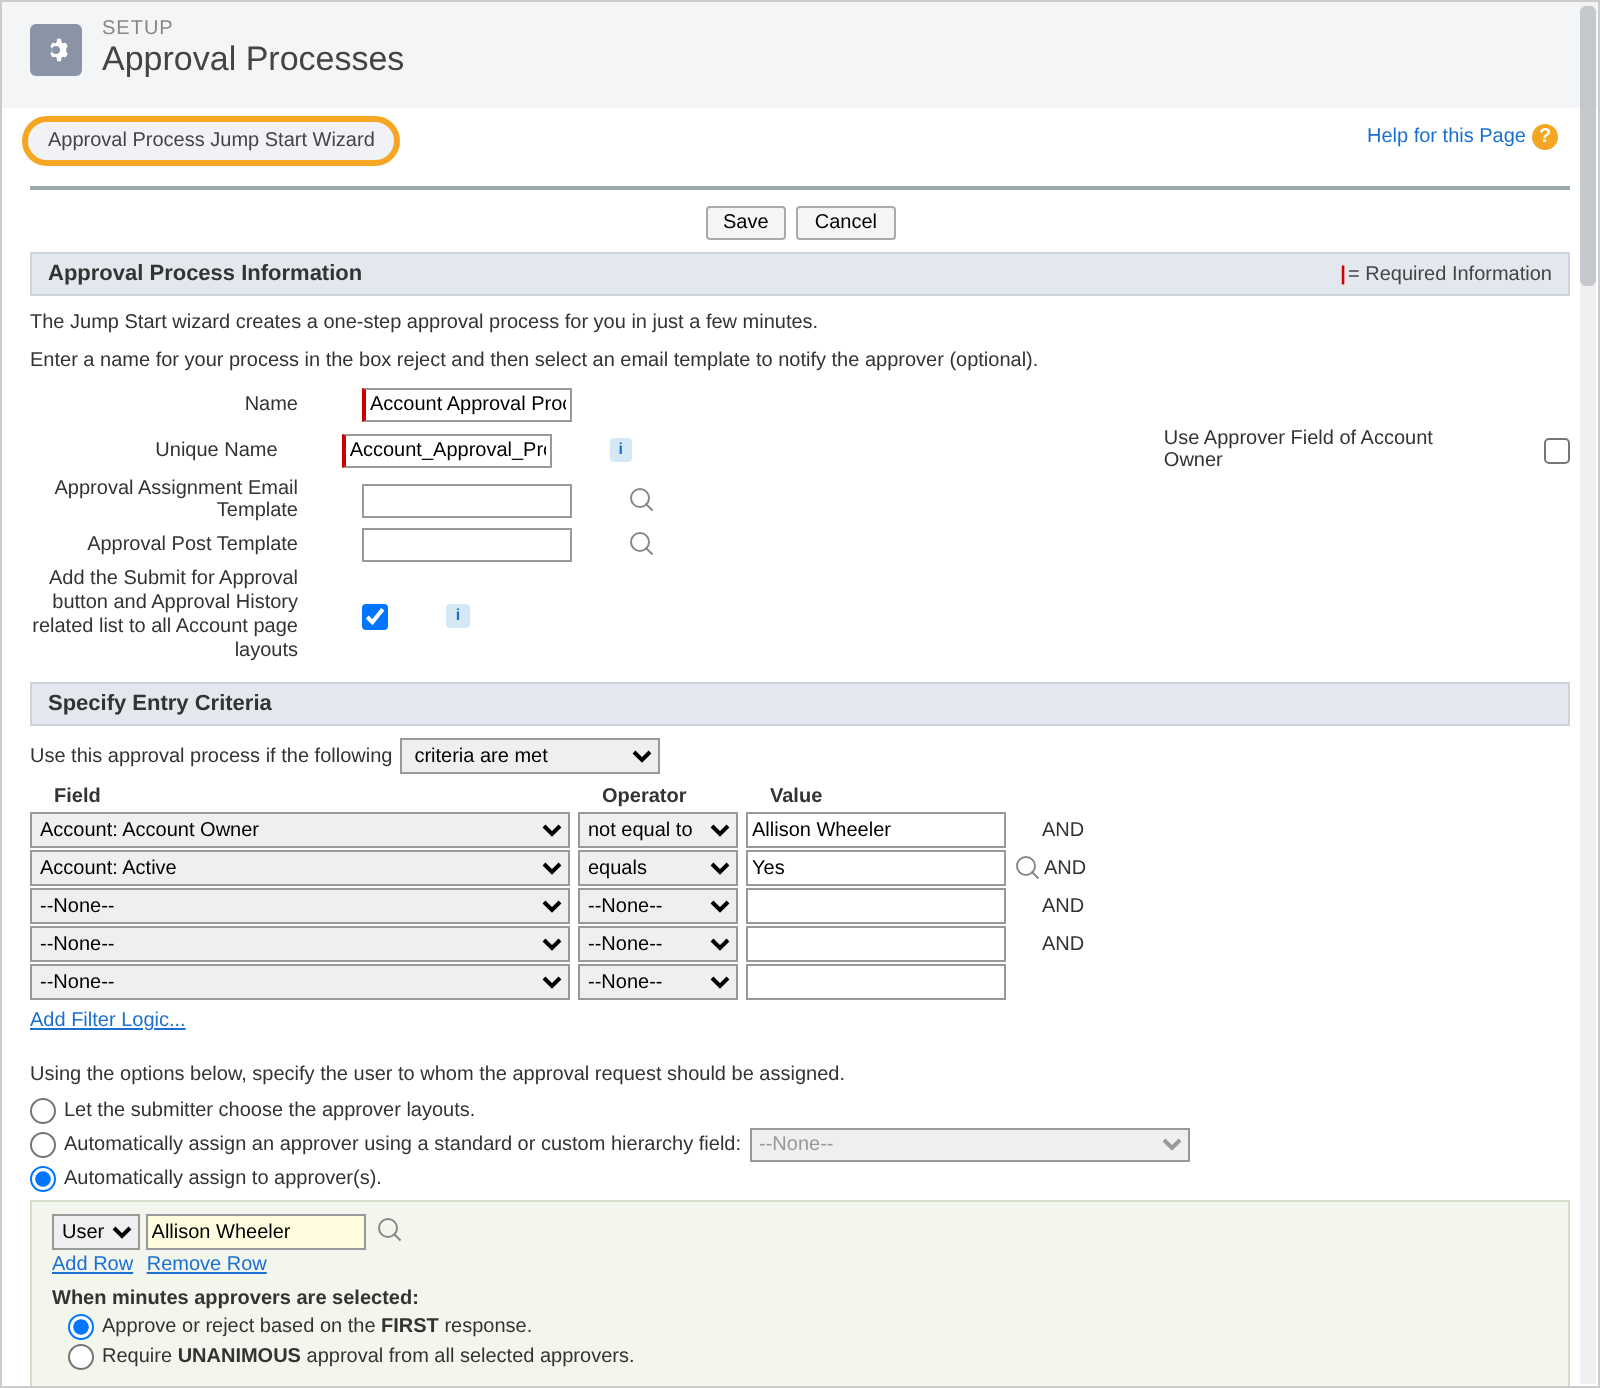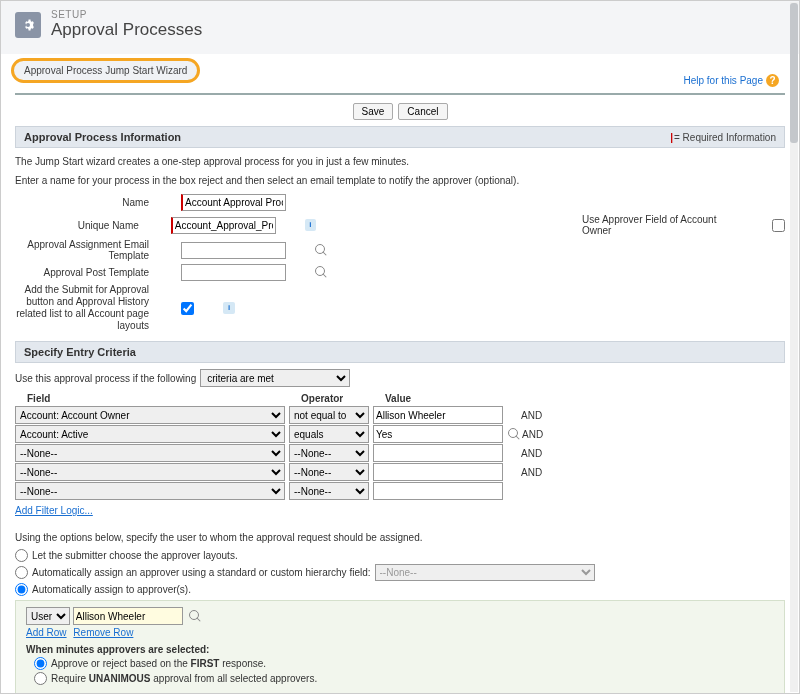--- a/index.html
+++ b/index.html
@@ -5,21 +5,21 @@
 * { box-sizing: border-box; margin: 0; padding: 0; }
 body { font-family: Arial, Helvetica, sans-serif; font-size: 11px; color: #333; background: #fff; }
 .page { width: 800px; height: 694px; border: 1px solid #ccc; overflow: hidden; position: relative; }
 .header { background: #f4f5f7; padding: 8px 14px 14px; display: flex; align-items: center; gap: 10px; }
 .header .gear { width: 26px; height: 26px; background: #8a94a6; border-radius: 3px; display: flex; align-items: center; justify-content: center; }
 .header .gear svg { fill: #fff; width: 16px; height: 16px; }
 .header .setup-label { font-size: 10px; color: #888; letter-spacing: 0.5px; }
 .header .title { font-size: 17px; color: #444; font-weight: 400; }
 .wizard-bar { position: relative; margin: 4px 10px 0; }
 .wizard-highlight { display: inline-block; border: 3px solid #f5a623; border-radius: 18px; padding: 4px 10px; font-size: 10px; color: #444; background: #f0f2f5; }
-.help-link { position: absolute; right: 10px; top: 16px; font-size: 10px; color: #1a6fd1; }
+.help-link { position: absolute; right: 10px; top: 4px; font-size: 10px; color: #1a6fd1; }
 .help-link .qmark { display: inline-block; width: 13px; height: 13px; background: #f5a623; border-radius: 50%; color: #fff; text-align: center; line-height: 13px; font-weight: bold; margin-left: 3px; }
 .content { padding: 6px 14px; }
 .strike { border-top: 2px solid #9aa; margin: 4px 0 8px; }
 .btn-row { text-align: center; margin: 6px 0; }
 .btn { font-size: 10px; padding: 2px 8px; background: #f5f5f5; border: 1px solid #aaa; border-radius: 2px; cursor: pointer; margin: 0 1px; }
 .section-header { background: #e3e8ee; border: 1px solid #ccd3db; padding: 4px 8px; font-weight: bold; font-size: 11px; color: #333; display: flex; justify-content: space-between; align-items: center; }
 .req-info { font-weight: normal; font-size: 10px; color: #444; }
 .req-bar { color: #c00; font-weight: bold; margin-right: 1px; }
 .body-text { font-size: 10px; color: #333; margin: 8px 0; }
 .form-row { display: flex; align-items: center; margin: 3px 0; font-size: 10px; gap: 26px; }
@@ -123,21 +123,21 @@
       <span class="info-icon">i</span>
     </div>
 
     <div style="height:6px"></div>
     <div class="section-header">
       <span>Specify Entry Criteria</span>
     </div>
 
     <div class="criteria-row">
       <span>Use this approval process if the following</span>
-      <select class="sel" style="width:150px;margin-left:4px">
+      <select class="sel" style="width:130px;margin-left:4px">
         <option>criteria are met</option>
       </select>
     </div>
 
     <div class="crit-table">
       <div class="hdr">
         <div class="col-field">Field</div>
         <div class="col-op">Operator</div>
         <div class="col-val">Value</div>
       </div>

